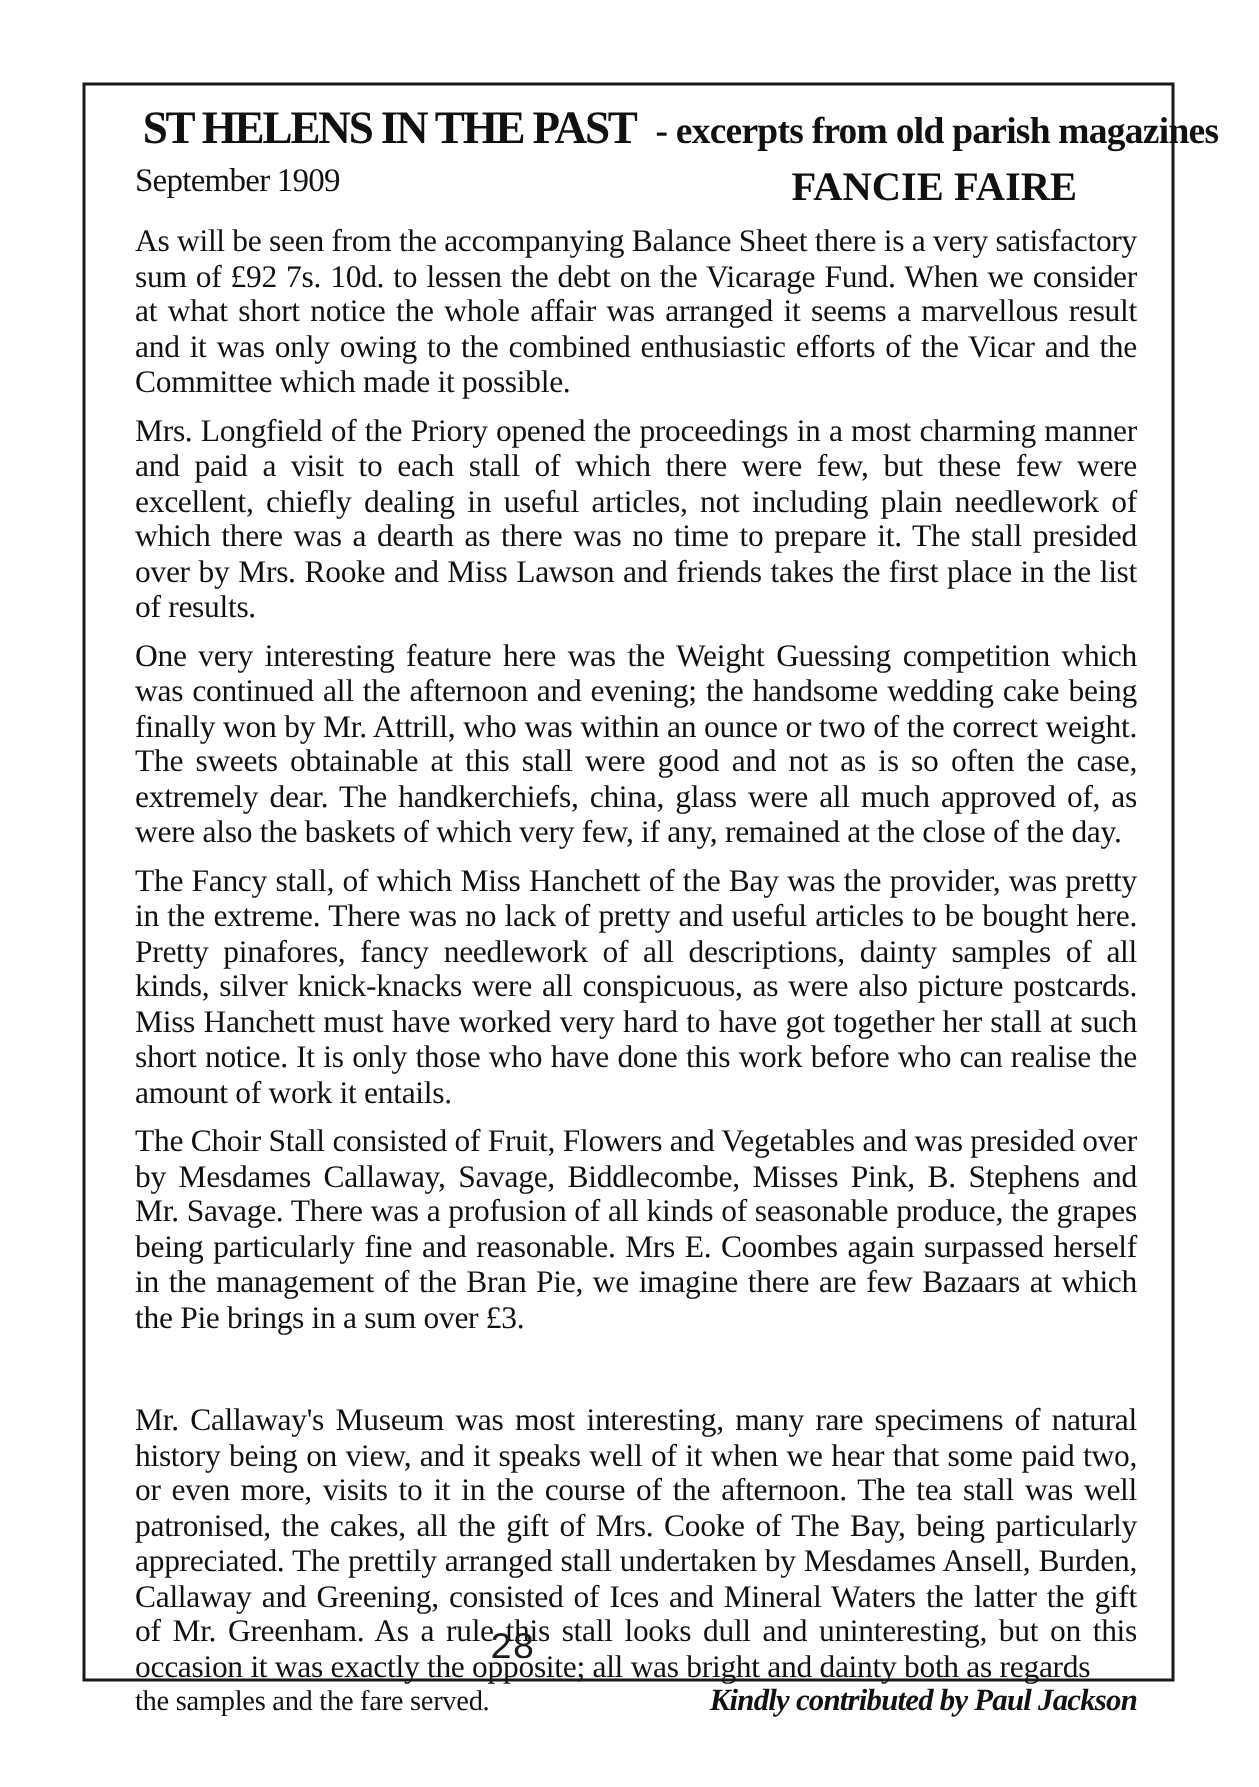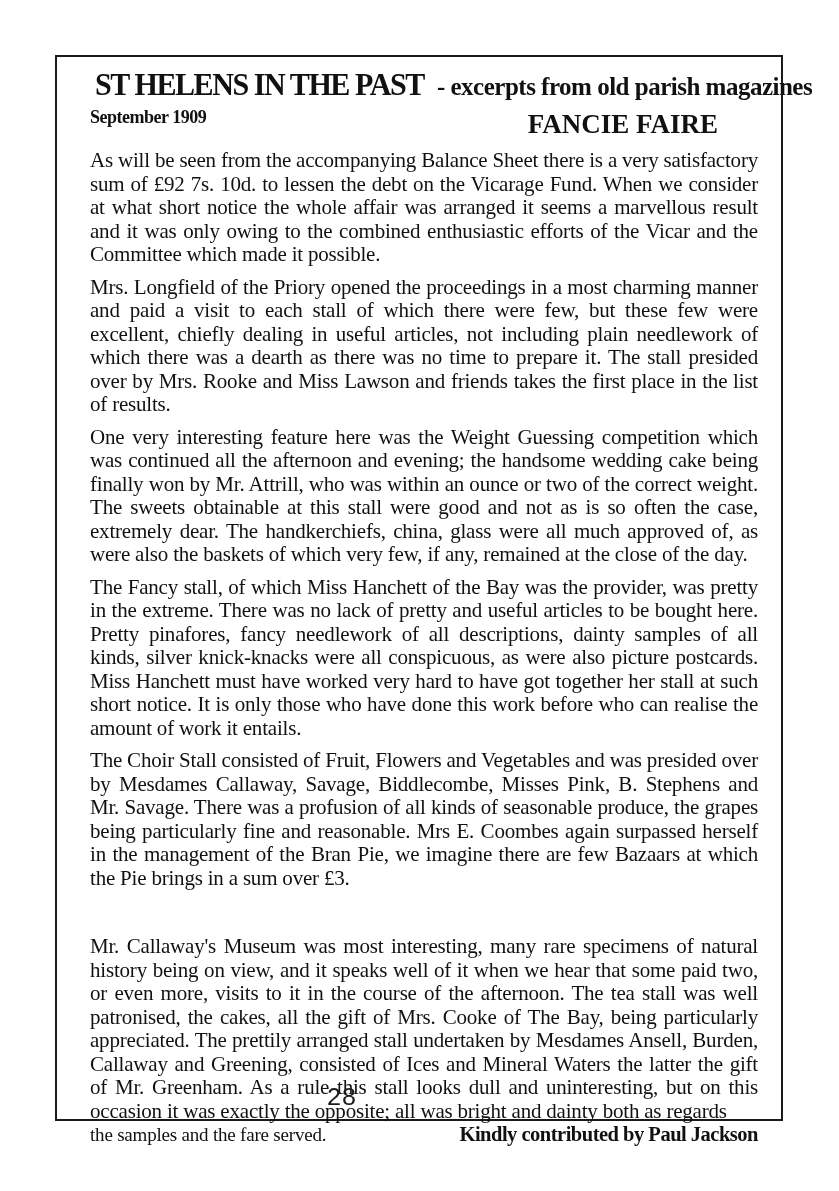--- a/index.html
+++ b/index.html
@@ -43,22 +43,22 @@
     font-size: 25px;
     letter-spacing: -0.5px;
     margin-left: 4px;
   }
   .date-line {
     position: relative;
     height: 34px;
     margin-bottom: 8px;
   }
   .issue-date {
-    font-weight: bold;
-    font-size: 18px;
+    font-weight: normal;
+    font-size: 22px;
     letter-spacing: -0.5px;
   }
   .event-title {
     position: absolute;
     left: 0;
     right: 40px;
     top: 2px;
     text-align: right;
     font-weight: bold;
     font-size: 27px;
@@ -77,20 +77,21 @@
   .closing-row {
     display: flex;
     justify-content: space-between;
     align-items: baseline;
     font-size: 19px;
     line-height: 23.5px;
     letter-spacing: -0.2px;
   }
   .attribution {
     font-weight: bold;
+    font-style: italic;
     font-size: 20.5px;
     letter-spacing: -0.5px;
     white-space: nowrap;
   }
   .page-number {
     position: absolute;
     top: 1084px;
     left: 0;
     width: 683px;
     text-align: center;

